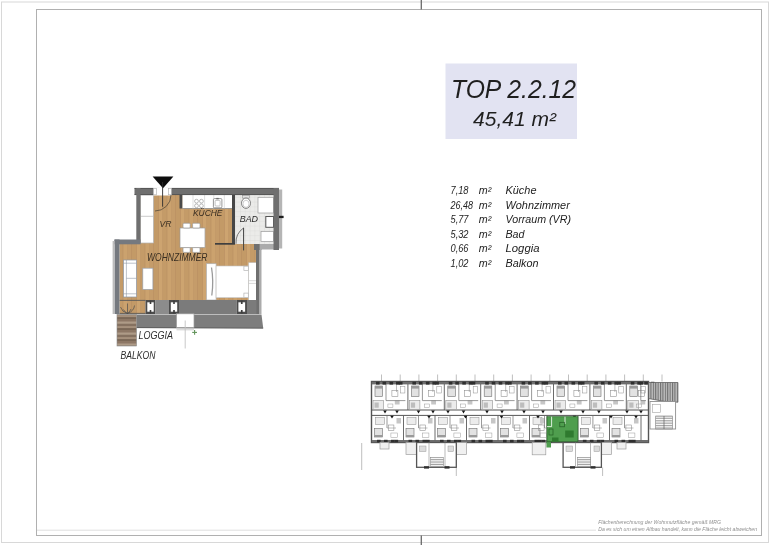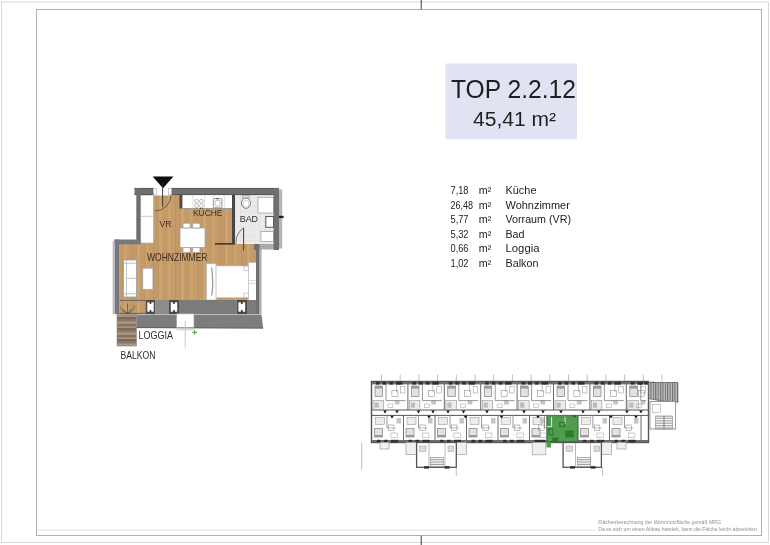--- a/index.html
+++ b/index.html
@@ -1,17 +1,17 @@
 <!DOCTYPE html>
 <html><head>
 <meta charset="utf-8">
 <style>
   html,body{margin:0;padding:0;background:#ffffff;}
   #page{position:relative;width:770px;height:545px;background:#ffffff;overflow:hidden;
-        font-family:"Liberation Sans",sans-serif;}
+        font-family:"Liberation Sans",sans-serif;font-style:italic;}
   svg{display:block;}
 </style>
 </head>
 <body>
 <div id="page">
 <svg width="770" height="545" viewBox="0 0 770 545">
 <defs>
   <pattern id="wood" width="22" height="60" patternUnits="userSpaceOnUse">
     <rect width="22" height="60" fill="#c8a06b"></rect>
     <rect x="0" width="4.5" height="60" fill="#c39a67"></rect>

